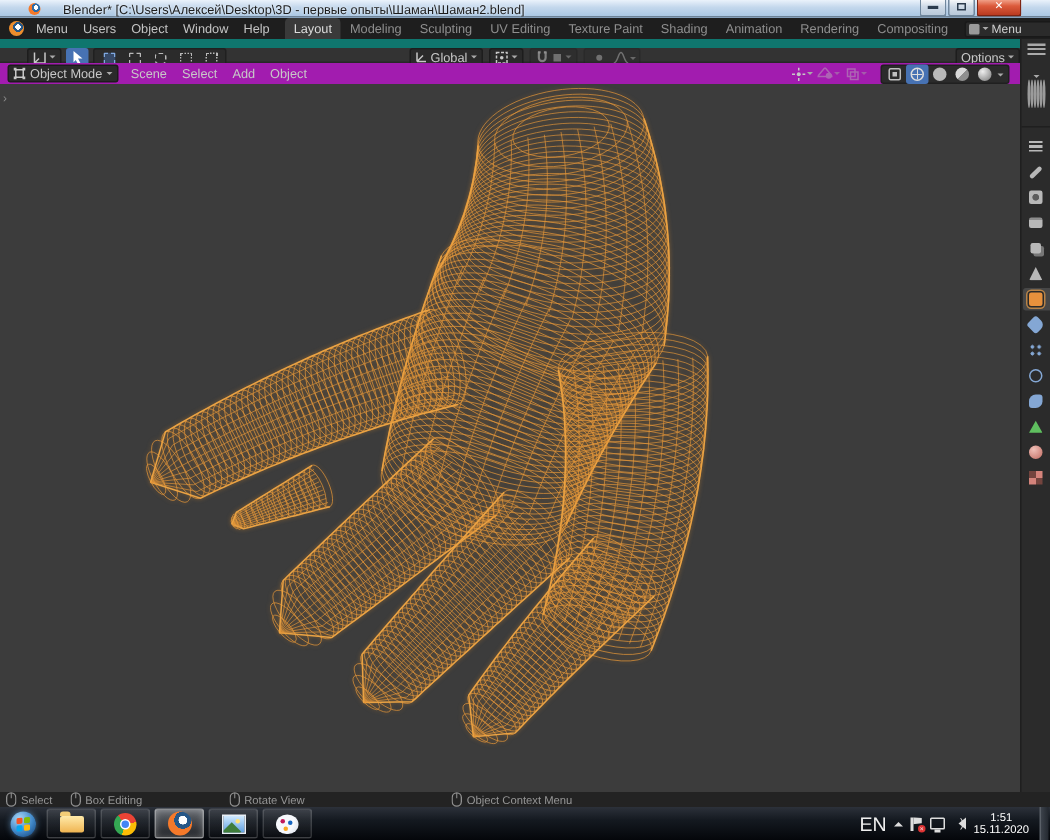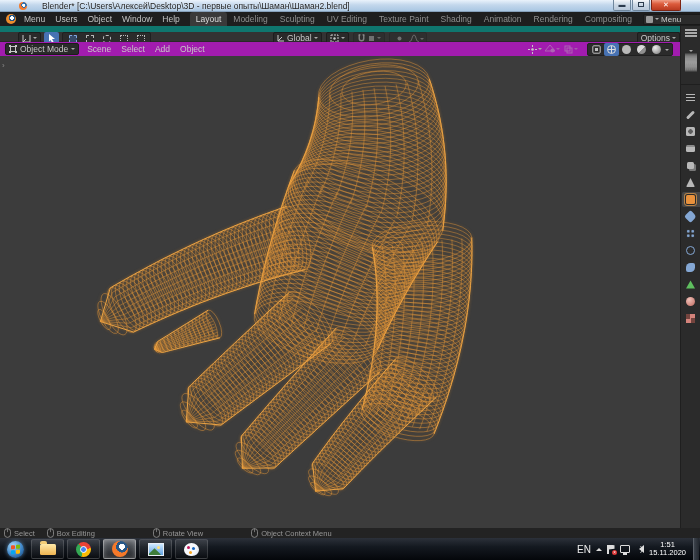--- a/index.html
+++ b/index.html
@@ -102,21 +102,21 @@
   .pt-object-data .pt-icon{clip-path:polygon(50% 5%,100% 95%,0 95%);border-radius:0}
   .pt-material .pt-icon{border-radius:50%;background:radial-gradient(circle at 35% 30%,#f0c0b8,#c06a60)!important}
   .pt-texture .pt-icon{background:conic-gradient(#d4837b 25%,#74443e 0 50%,#d4837b 0 75%,#74443e 0) 0 0/9px 9px!important;border-radius:0}
 
   
   .statusbar{position:absolute;top:528px;left:0;right:0;height:10px;background:#232323;
     display:flex;align-items:center;font-size:7.5px;color:#969696;padding:0 4px;white-space:nowrap;overflow:hidden}
   .hint{display:flex;align-items:center;gap:3px}
   .hint+.hint{margin-left:12px}
   .hint:nth-child(3){margin-left:58px}
-  .hint:nth-child(4){margin-left:48px}
+  .hint:nth-child(4){margin-left:98px}
   .stats{margin-left:auto;color:#8d8d8d}
 
   
   .taskbar{position:absolute;top:538px;left:0;right:0;height:22px;
     background:linear-gradient(#2c313a,#141920 40%,#04060a);display:flex;align-items:center;padding-left:2px;gap:3px}
   .start-btn{width:26px;height:22px;display:flex;align-items:center;justify-content:center}
   .orb{width:17px;height:17px;border-radius:50%;display:grid;place-items:center;
     background:radial-gradient(circle at 35% 28%,#a8d8f8,#3e85c6 55%,#113a6a);box-shadow:0 0 4px rgba(130,195,255,.55)}
   .flag{display:grid;grid-template-columns:4px 4px;grid-template-rows:4px 4px;gap:1px;transform:skewY(-6deg)}
   .flag b{border-radius:1px}
@@ -132,21 +132,21 @@
   .tb-blender{width:16px;height:16px;border-radius:50%;
     background:radial-gradient(circle at 62% 36%,#fff 0 20%,#265787 21% 40%,#f5792a 41%)}
   .tb-photos{width:16px;height:13px;background:linear-gradient(#cfe9ff,#5f9fe0);border:1px solid #e8eef5;position:relative;overflow:hidden}
   .tb-photos::before{content:'';position:absolute;top:2px;right:3px;width:3px;height:3px;border-radius:50%;background:#ffe27a}
   .tb-photos::after{content:'';position:absolute;bottom:-4px;left:1px;width:9px;height:9px;background:#3f7d3a;transform:rotate(45deg)}
   .tb-paint{width:15px;height:13px;border-radius:50% 50% 46% 46%;position:relative;
     background:radial-gradient(circle at 32% 35%,#f6f8fc 55%,#d3d9e5)}
   .tb-paint::after{content:'';position:absolute;top:3px;left:3px;width:3px;height:3px;border-radius:50%;
     background:#c2185b;box-shadow:5px 1px 0 #1565c0,2px 5px 0 #f9a825}
   .tray{margin-left:auto;display:flex;align-items:center;gap:5px;color:#eee;padding-right:1px}
-  .tray-lang{font-size:10px}
+  .tray-lang{font-size:13px}
   .tray-chev{width:0;height:0;border:3px solid transparent;border-bottom-color:#ddd;margin-top:-3px}
   .tray-flag{width:8px;height:9px;position:relative}
   .tray-flag::before{content:'';position:absolute;left:0;top:0;width:1.5px;height:9px;background:#ddd}
   .tray-flag::after{content:'';position:absolute;left:1.5px;top:0;width:6px;height:5px;background:#ddd;clip-path:polygon(0 0,100% 15%,100% 85%,0 100%)}
   .tray-flag .badge{position:absolute;right:-2px;bottom:-1px;width:5px;height:5px;border-radius:50%;background:#d33;color:#fff;
     font-size:4.5px;line-height:5px;text-align:center}
   .tray-net{width:10px;height:8px;border:1px solid #ddd;border-radius:1px;position:relative}
   .tray-net::after{content:'';position:absolute;left:2px;bottom:-3px;width:4px;height:2px;background:#ddd}
   .tray-vol{width:0;height:0;border:4px solid transparent;border-right:5px solid #ddd;position:relative}
   .tray-vol::after{content:')';position:absolute;left:1px;top:-5px;color:#ddd;font-size:8px}

